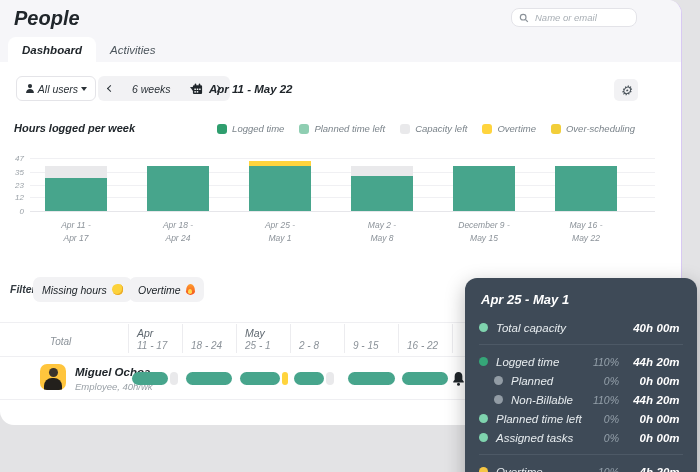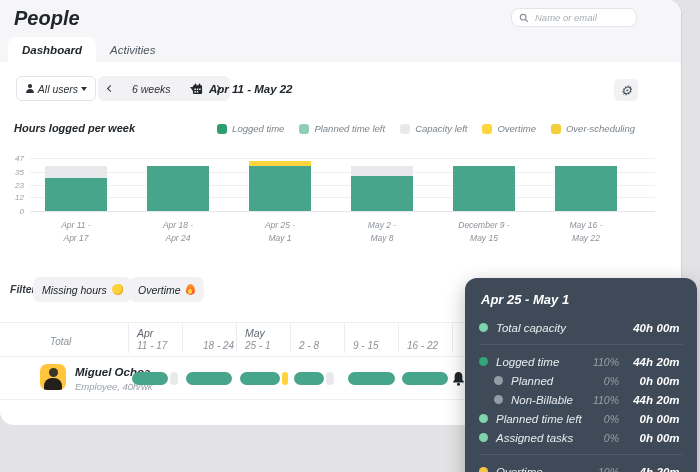--- a/index.html
+++ b/index.html
@@ -213,21 +213,21 @@
       <span class="fire-emoji"></span>
     </div>
 
     <div class="hline" style="top:322px"></div>
     <div class="name-header">Total</div>
     <div id="week-cols">
         <div class="wcol" style="left: 128px;">
           <div class="wcol-month">Apr</div>
           <div class="wcol-range">11 - 17</div>
         </div>
-        <div class="wcol" style="left: 182px; margin-left: 12px;">
+        <div class="wcol" style="left: 182px;">
           <div class="wcol-month"></div>
           <div class="wcol-range">18 - 24</div>
         </div>
         <div class="wcol" style="left: 236px;">
           <div class="wcol-month">May</div>
           <div class="wcol-range">25 - 1</div>
         </div>
         <div class="wcol" style="left: 290px;">
           <div class="wcol-month"></div>
           <div class="wcol-range">2 - 8</div>

